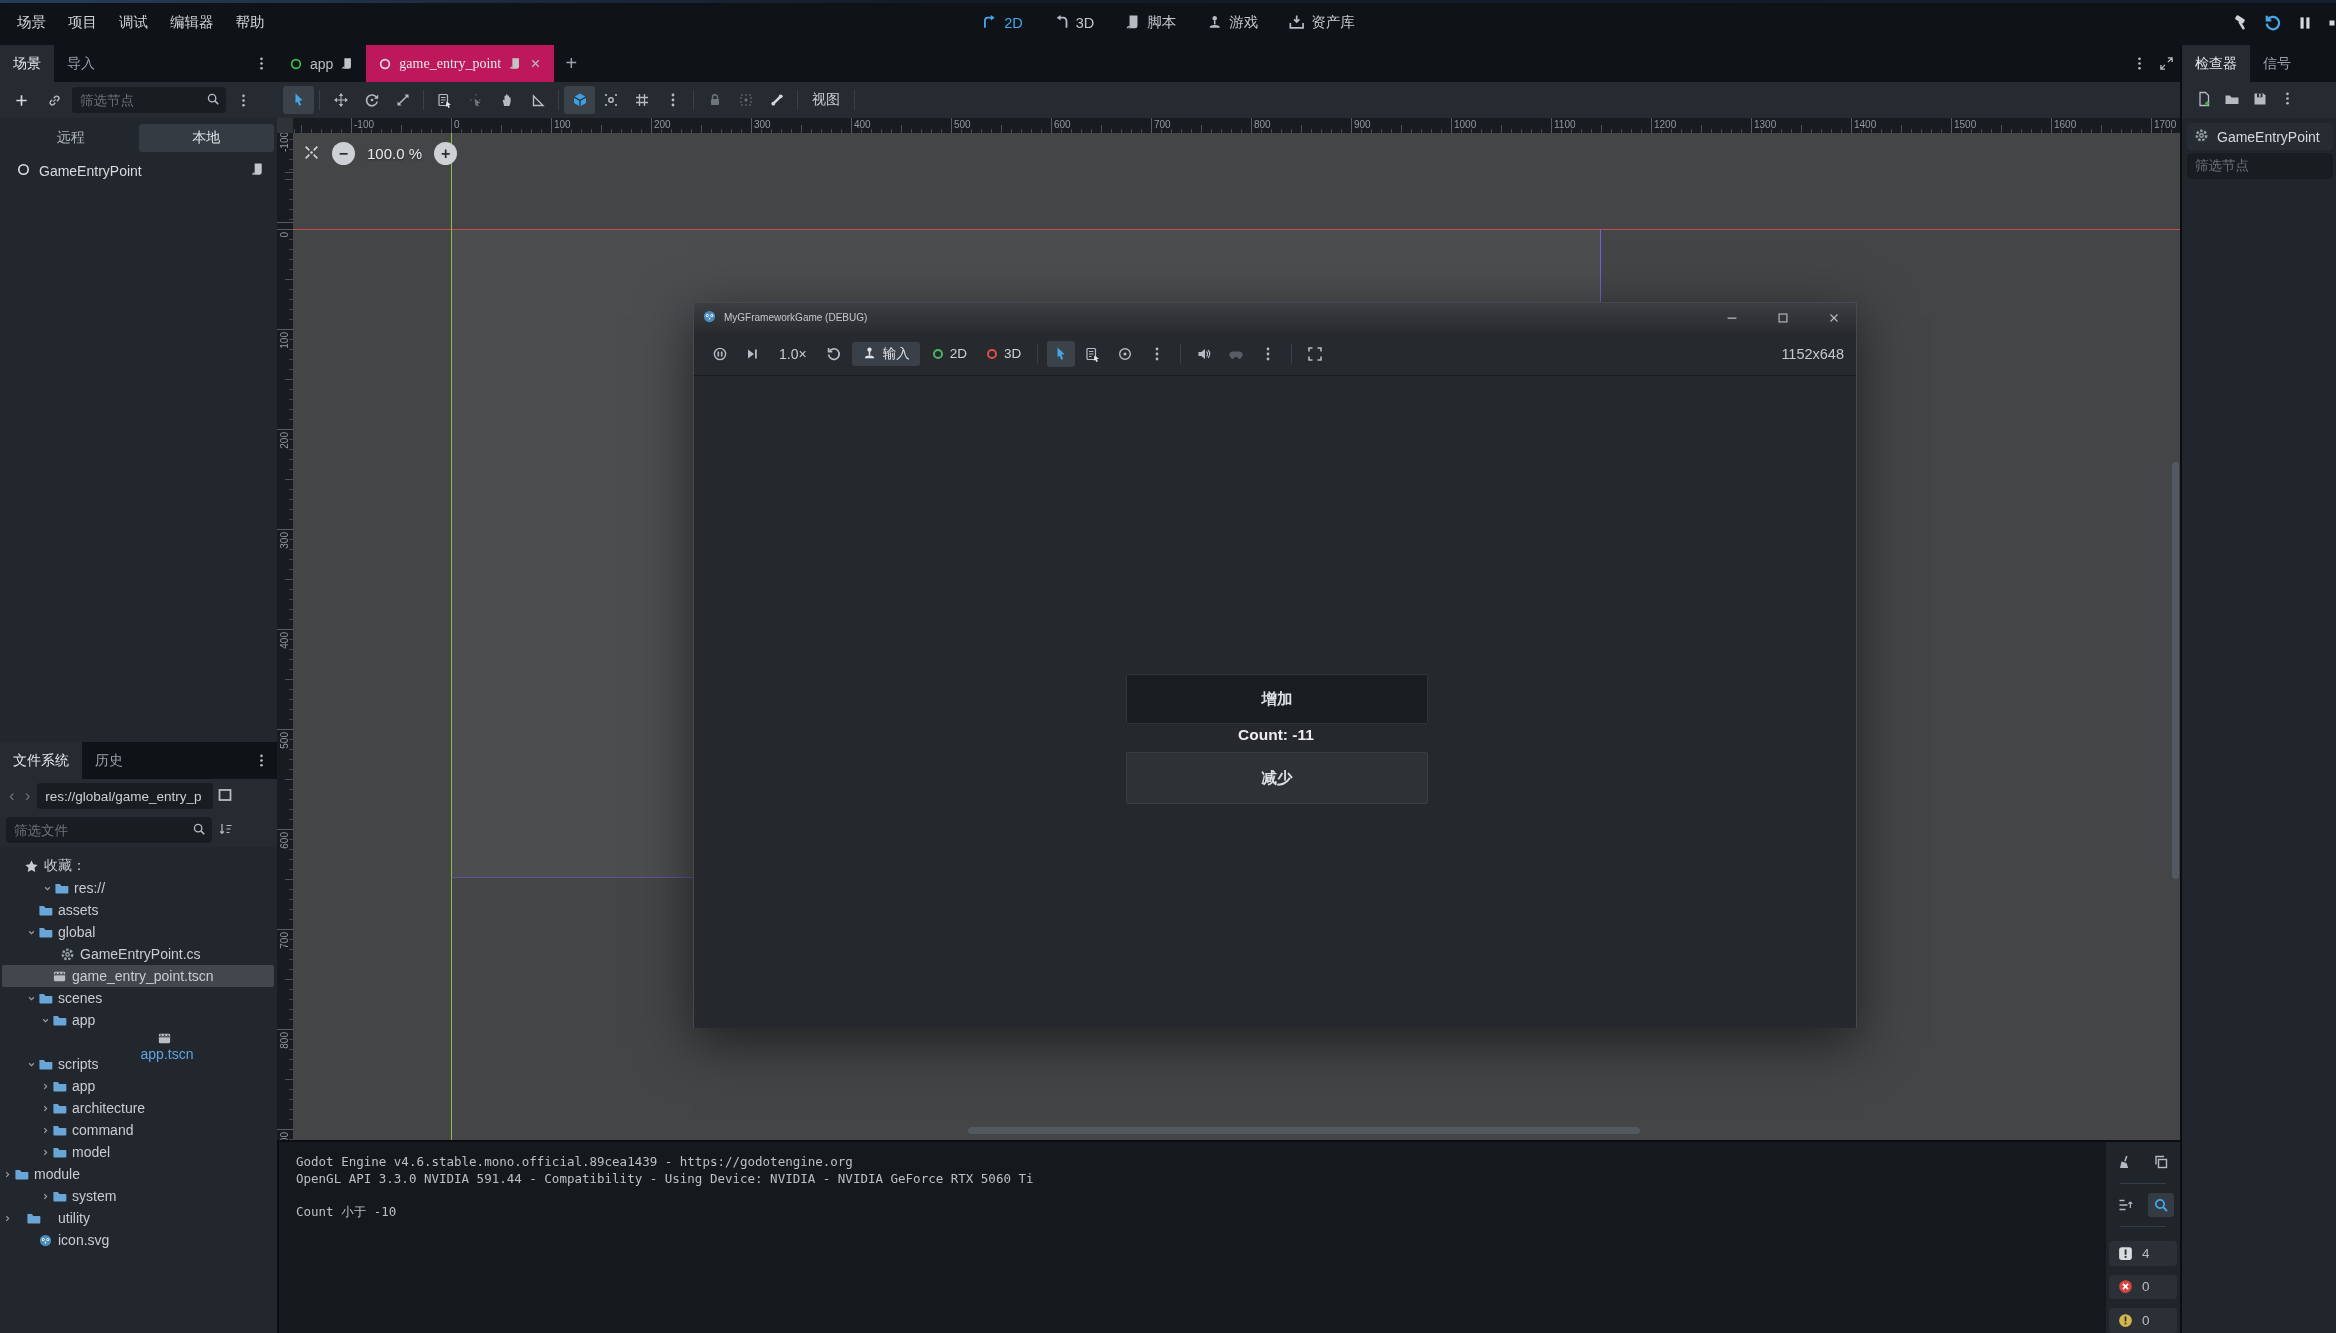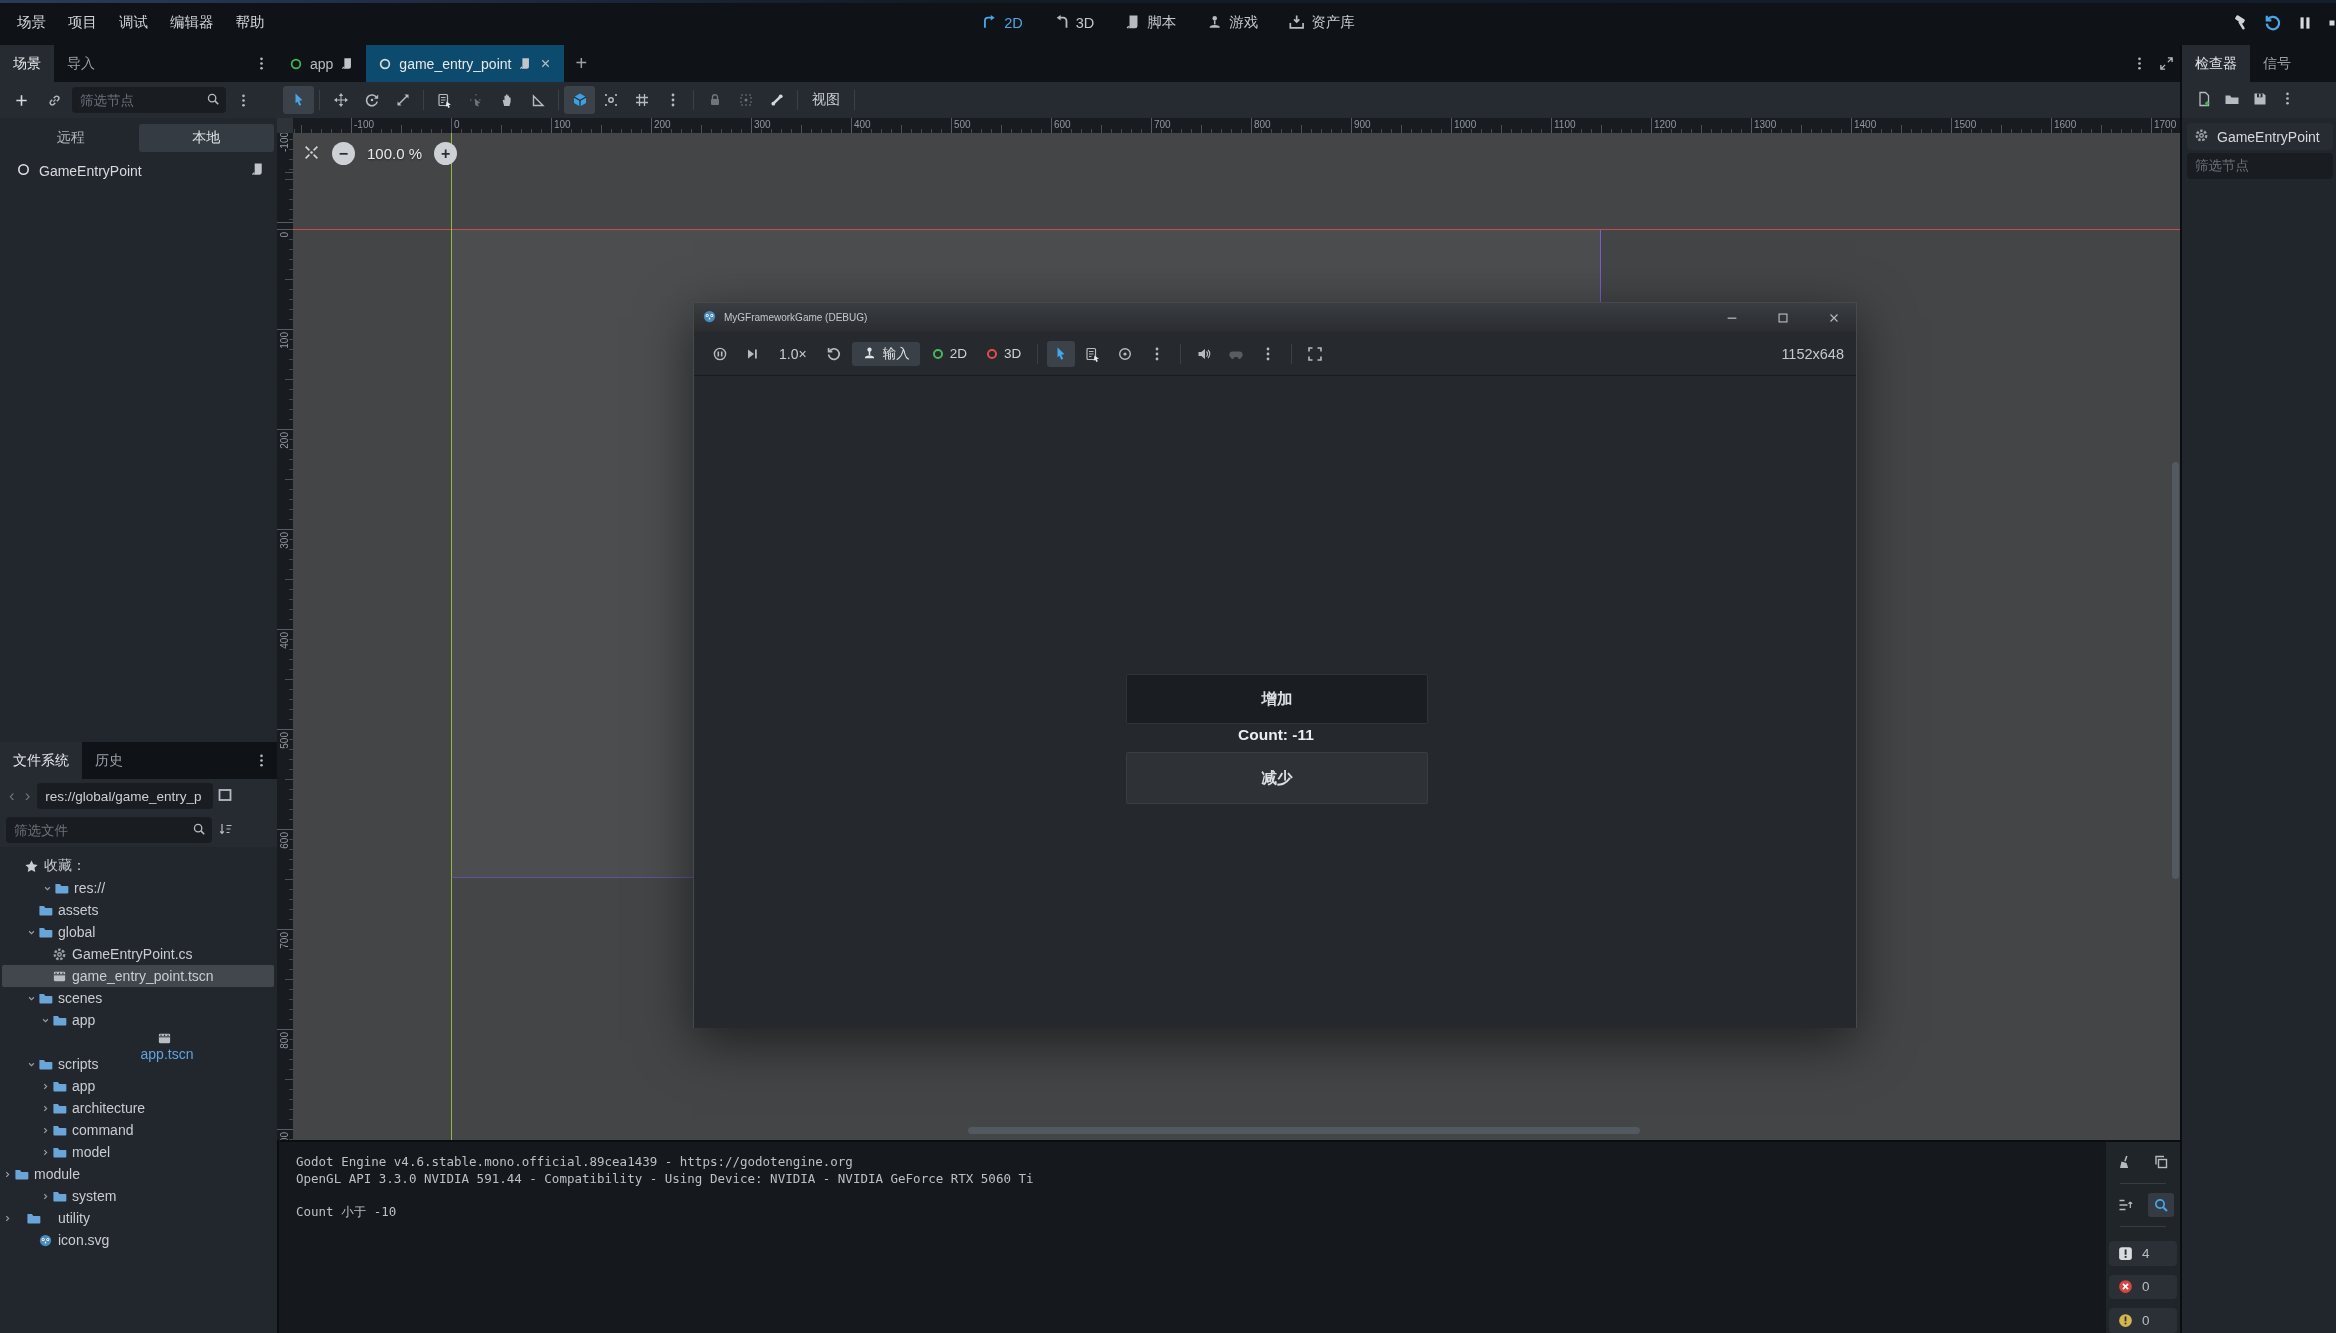--- a/index.html
+++ b/index.html
@@ -48,21 +48,21 @@
   .chev{color:#6d737b;font-size:17px;padding:0 3px;}
   .fs-filterrow{height:34px;display:flex;align-items:center;gap:6px;background:#262b31;padding:0 6px;}
   .fs-tree{position:relative;padding-top:8px;}
   .fs-row{display:flex;align-items:center;height:22px;color:#c9ccd0;font-size:14px;position:relative;}
   .fs-row .arrow{width:14px;display:flex;justify-content:center;flex:0 0 auto;}
   .fs-row .lbl{margin-left:5px;white-space:nowrap;}
   .fs-row.sel:before{content:"";position:absolute;left:2px;right:3px;top:0;bottom:0;background:#42474e;border-radius:2px;}
   .fs-row>*{position:relative;}
   
   .stab{display:flex;align-items:center;gap:7px;padding:0 12px;color:#b9bdc2;font-size:14px;}
-  .stab.active{background:#0c4a6e;color:#e6e8ea;}
+  .stab.active{background:#be185d;color:#e6e8ea;font-family:Liberation Serif, serif;}
   .plus-tab{width:34px;display:flex;align-items:center;justify-content:center;color:#9aa0a8;font-size:20px;}
   .tr-icons{position:absolute;right:6px;top:0;height:37px;display:flex;align-items:center;gap:12px;}
   
   .canvas-wrap{position:relative;height:1022px;background:#47494b;overflow:hidden;}
   .corner{position:absolute;left:0;top:0;width:16px;height:15px;background:#2e3338;}
   .hruler{position:absolute;left:16px;top:0;right:0;height:15px;background:#181c21;overflow:hidden;}
   .vruler{position:absolute;left:0;top:15px;width:16px;bottom:0;background:#181c21;overflow:hidden;}
   .hr-major{position:absolute;inset:0;background:repeating-linear-gradient(to right,#565c64 0 1px,transparent 1px 100px);background-position-x:58px;}
   .hr-mid{position:absolute;left:0;right:0;bottom:0;height:8px;background:repeating-linear-gradient(to right,#4a5057 0 1px,transparent 1px 50px);background-position-x:8px;}
   .hr-minor{position:absolute;left:0;right:0;bottom:0;height:4px;background:repeating-linear-gradient(to right,#42484f 0 1px,transparent 1px 10px);background-position-x:8px;}
@@ -331,21 +331,21 @@
               <path d="M4.5 6.2 8 9.7l3.5-3.5" stroke="#9aa0a8" fill="none" stroke-width="1.6"></path>
             </svg>
           </span>
           <span class="ic">
             <svg viewBox="0 0 16 16" width="15" height="15">
               <path d="M1.5 3.2h4.8l1.5 2h6.7a.8.8 0 0 1 .8.8v6.2a1 1 0 0 1-1 1H2.5a1 1 0 0 1-1-1z" fill="#6aa5d8"></path>
             </svg>
           </span>
           <span class="lbl">global</span>
         </div>
-        <div class="fs-row" style="padding-left: 38px;">
+        <div class="fs-row" style="padding-left: 38px; margin-left: 8px;">
           <span class="arrow"></span>
           <span class="ic">
             <svg viewBox="0 0 16 16" width="15" height="15">
               <circle cx="8" cy="8" r="5" fill="none" stroke="#9aa0a7" stroke-width="2.6" stroke-dasharray="2.6 1.7"></circle>
               <circle cx="8" cy="8" r="2.6" fill="#9aa0a7"></circle>
               <circle cx="8" cy="8" r="1.1" fill="#22272d"></circle>
             </svg>
           </span>
           <span class="lbl">GameEntryPoint.cs</span>
         </div>

